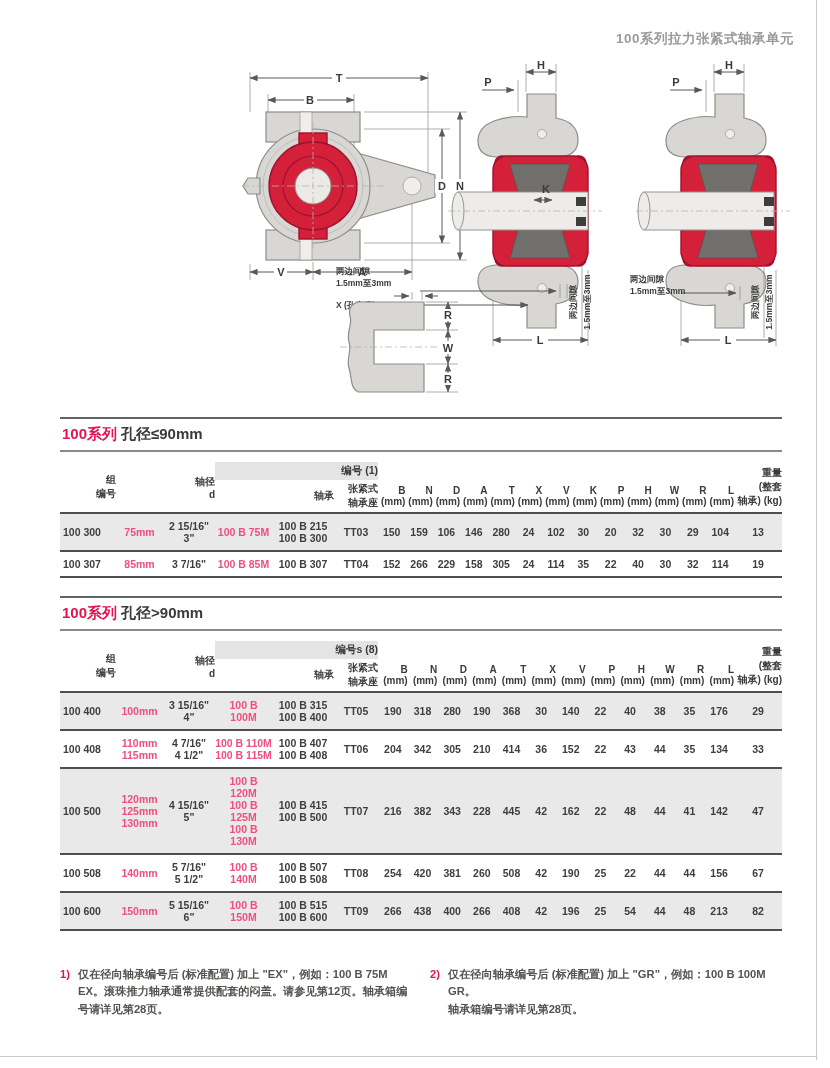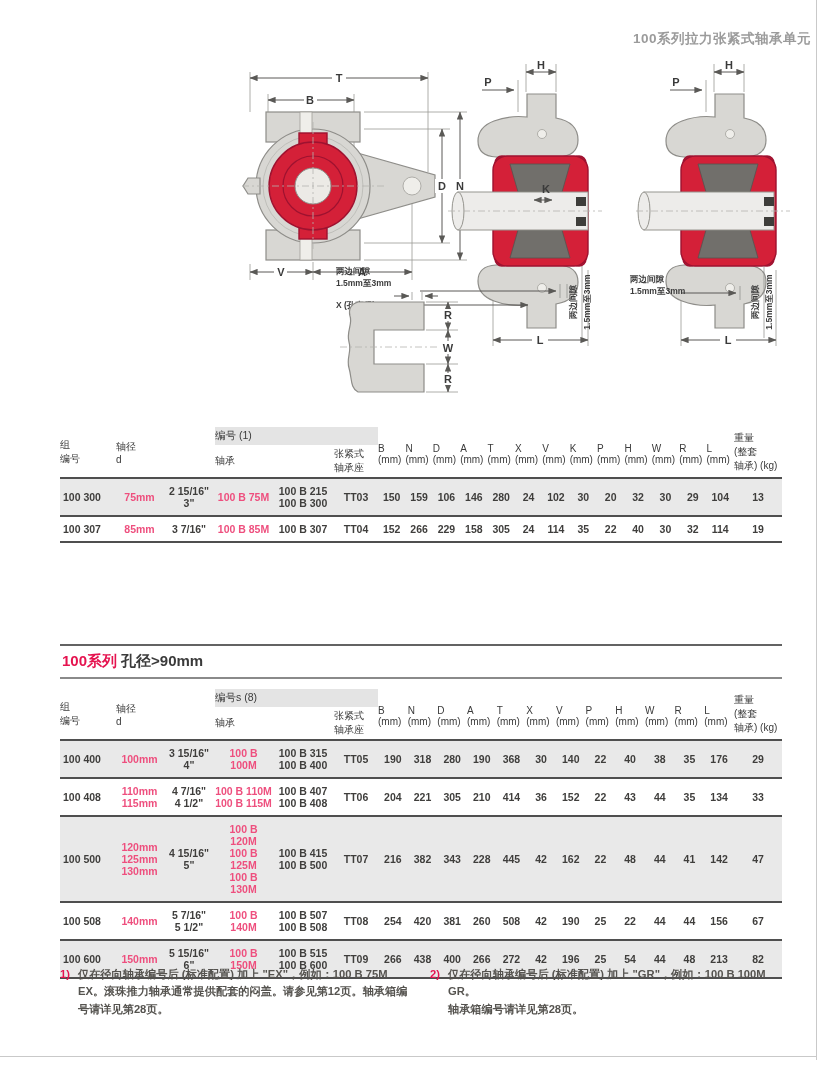--- a/index.html
+++ b/index.html
@@ -1,18 +1,18 @@
 <!DOCTYPE html>
 <html lang="zh" style="--accent: #e5134f; --accent_light: #ee4f7e; --diagram_red: #d42038; --row_shade: #e9e9e9;"><head>
 <meta charset="utf-8">
 <style>
 *{margin:0;padding:0;box-sizing:border-box}
 body{font-family:"Liberation Sans","DejaVu Sans",sans-serif;background:#fff}
 #page{position:relative;width:830px;height:1068px;background:#fff;overflow:hidden}
-.page-title{position:absolute;top:30px;right:19px;font-size:13.5px;font-weight:bold;color:#9b9b9b;letter-spacing:.5px}
+.page-title{position:absolute;top:30px;right:36px;font-size:13.5px;font-weight:bold;color:#9b9b9b;letter-spacing:.5px}
 .dwg{position:absolute}
 svg text{font-family:inherit}
 .ext line{stroke:#9a9995;stroke-width:.8}
 .dim line{stroke:#5a5956;stroke-width:1;fill:none}
 .dimlbl rect{fill:#fff}
 .dimlbl text{font-size:11px;font-weight:bold;fill:#3a3a3a;text-anchor:middle}
 .steel{fill:#d8d7d3;stroke:#8e8d89;stroke-width:1.2}
 .slot{fill:#efeeea;stroke:#a19f9a;stroke-width:.8}
 .red{fill:var(--diagram_red);stroke:#9e1230;stroke-width:1.4}
 .bore{fill:#eceae6;stroke:#8e8d89}
@@ -20,23 +20,23 @@
 .dark{fill:#716f6b;stroke:#55534f;stroke-width:.8}
 .blk{fill:#3e3d3a;stroke:none}
 .shaft{fill:#edecea;stroke:#96958f;stroke-width:1}
 .cn{font-size:8.5px;fill:#3c3c3c;font-weight:bold}
 .thin{stroke:#8a8986;stroke-width:.7;fill:none}
 .sec{position:absolute;left:60px;width:722px}
 .tbl-title{border-top:2px solid #636363;border-bottom:2px solid #8a8a8a;padding:6px 2px;font-size:15px;font-weight:bold;color:#3a3a3a}
 .tbl-title .accent{color:var(--accent);margin-right:4px}
 table{width:722px;table-layout:fixed;border-collapse:collapse;margin-top:10px;border-bottom:2px solid #4f4f4f}
 thead{border-bottom:2px solid #4f4f4f}
-th{font-size:10px;font-weight:normal;color:#3a3a3a;white-space:pre-line;padding:2px 0;vertical-align:middle;text-align:left}
+th{font-size:10px;font-weight:bold;color:#3a3a3a;white-space:pre-line;padding:2px 0;vertical-align:middle;text-align:right}
 th.band{background:#e4e4e4;font-size:10.5px}
-th.dim{vertical-align:bottom;padding-bottom:12px}
+th.dim{vertical-align:bottom;padding-bottom:5px}
 td{font-size:10.5px;font-weight:bold;color:#3f3e3c;text-align:center;white-space:pre-line;padding:6px 0;vertical-align:middle}
 td.left{text-align:left;padding-left:3px}
 td.pink{color:var(--accent_light)}
 tbody tr+tr{border-top:2px solid #4f4f4f}
 tr.shaded{background:var(--row_shade)}
 .footnotes{position:absolute;left:60px;top:966px;width:730px;display:flex;gap:18px}
 .fn{display:flex;gap:8px;font-size:11.2px;line-height:1.55;color:#55534f;font-weight:bold}
 .fn .fn-num{color:var(--accent);flex:0 0 auto}
 .fn .fn-text{white-space:pre-line}
 .fn1{width:352px}.fn2{width:360px}
@@ -247,20 +247,23 @@
       <rect x="113" y="19" width="13" height="12"></rect>
         <text x="120" y="29">R</text>
       <rect x="112" y="51" width="15" height="13"></rect>
         <text x="120" y="62">W</text>
       <rect x="113" y="83" width="13" height="12"></rect>
         <text x="120" y="93">R</text>
     </g>
   </svg>
 
   <section class="sec" style="top:417px">
+    <div class="tbl-title">
+      <span class="accent">100系列</span><span>孔径≤90mm</span>
+    </div>
     <table>
         <colgroup>
           <col style="width: 56px;">
           <col style="width: 47px;">
           <col style="width: 52px;">
           <col style="width: 57px;">
           <col style="width: 62px;">
           <col style="width: 44px;">
           <col>
           <col>
@@ -364,21 +367,21 @@
             <td class="num">40</td>
             <td class="num">30</td>
             <td class="num">32</td>
             <td class="num">114</td>
             <td class="num">19</td>
           </tr>
         </tbody>
       </table>
   </section>
 
-  <section class="sec" style="top:644px">
+  <section class="sec" style="top:596px">
     <div class="tbl-title">
       <span class="accent">100系列</span><span>孔径&gt;90mm</span>
     </div>
     <table>
         <colgroup>
           <col style="width: 56px;">
           <col style="width: 47px;">
           <col style="width: 52px;">
           <col style="width: 57px;">
           <col style="width: 62px;">
@@ -468,21 +471,21 @@
             <td class="pink">110mm
 115mm</td>
             <td>4 7/16"
 4 1/2"</td>
             <td class="pink">100 B 110M
 100 B 115M</td>
             <td>100 B 407
 100 B 408</td>
             <td>TT06</td>
             <td class="num">204</td>
-            <td class="num">221</td>
+            <td class="num">342</td>
             <td class="num">305</td>
             <td class="num">210</td>
             <td class="num">414</td>
             <td class="num">36</td>
             <td class="num">152</td>
             <td class="num">22</td>
             <td class="num">43</td>
             <td class="num">44</td>
             <td class="num">35</td>
             <td class="num">134</td>
@@ -546,21 +549,21 @@
 6"</td>
             <td class="pink">100 B
 150M</td>
             <td>100 B 515
 100 B 600</td>
             <td>TT09</td>
             <td class="num">266</td>
             <td class="num">438</td>
             <td class="num">400</td>
             <td class="num">266</td>
-            <td class="num">272</td>
+            <td class="num">408</td>
             <td class="num">42</td>
             <td class="num">196</td>
             <td class="num">25</td>
             <td class="num">54</td>
             <td class="num">44</td>
             <td class="num">48</td>
             <td class="num">213</td>
             <td class="num">82</td>
           </tr>
         </tbody>

